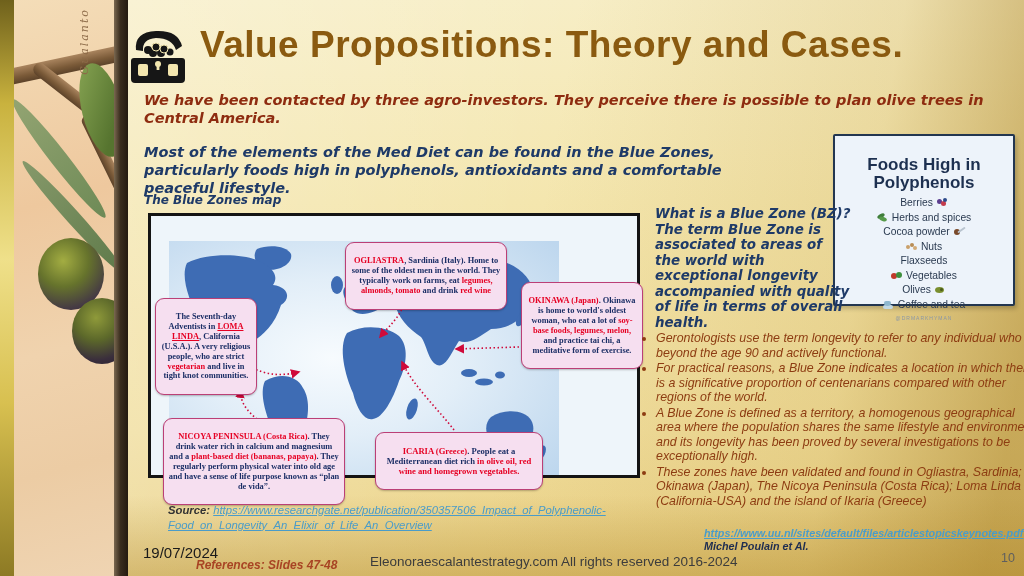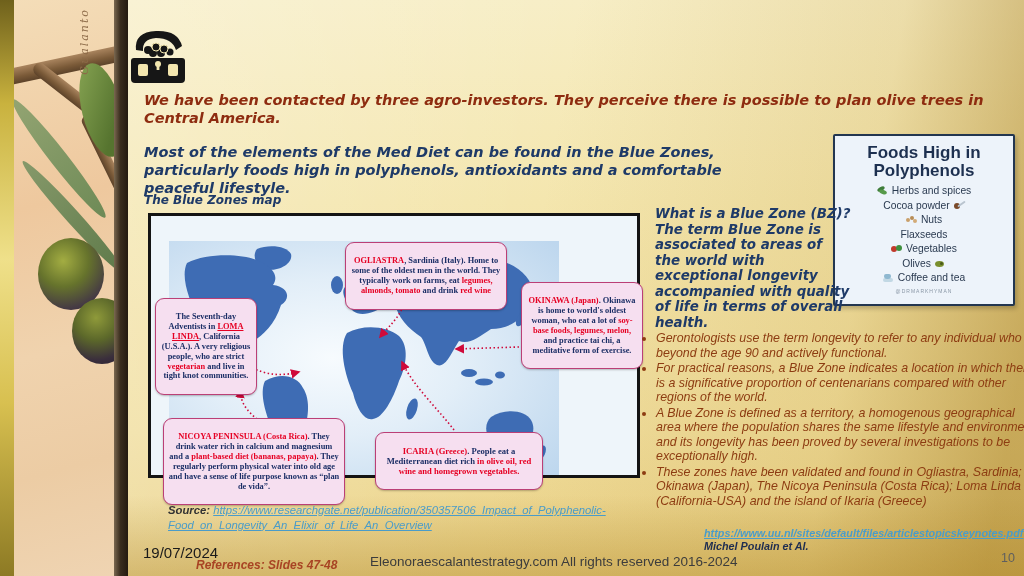--- a/index.html
+++ b/index.html
@@ -54,21 +54,21 @@
     font-size:8.4px;line-height:1.18;box-shadow:0 1px 2px rgba(0,0,0,.25);}
   .seg-n{color:#1c2f66;} .seg-r{color:#e60023;} .seg-ru{color:#e60023;text-decoration:underline;}
   .co-loma{left:4px;top:82px;width:92px;}
   .co-ogliastra{left:194px;top:26px;width:152px;}
   .co-okinawa{left:370px;top:66px;width:112px;}
   .co-nicoya{left:12px;top:202px;width:172px;}
   .co-icaria{left:224px;top:216px;width:158px;font-size:8.6px;}
   
   .foods-card{position:absolute;left:705px;top:134px;width:178px;height:168px;background:#edf3fa;
     border:2px solid #233650;border-radius:2px;box-shadow:2px 3px 4px rgba(0,0,0,.2);}
-  .foods-title{margin-top:8px;text-align:center;font-size:17px;font-weight:bold;color:#1d3050;line-height:1.05;}
+  .foods-title{margin-top:20px;text-align:center;font-size:17px;font-weight:bold;color:#1d3050;line-height:1.05;}
   .food-row{display:flex;align-items:center;justify-content:center;gap:4px;font-size:10.3px;
     color:#2a3a50;height:14.5px;}
   .foods-list{margin-top:4px;}
   .ficon{display:inline-block;width:11px;height:9px;position:relative;}
   .ficon i{position:absolute;border-radius:50%;}
   .berries i:nth-child(1){width:5px;height:5px;background:#5b3d8f;left:0;top:1px;}
   .berries i:nth-child(2){width:5px;height:5px;background:#c23a4c;left:4px;top:3px;}
   .berries i:nth-child(3){width:4px;height:4px;background:#2c4a8a;left:6px;top:0;}
   .herbs i:nth-child(1){width:8px;height:4px;background:#3f7d3a;left:0;top:1px;transform:rotate(-30deg);}
   .herbs i:nth-child(2){width:8px;height:4px;background:#579a4a;left:2px;top:4px;transform:rotate(20deg);}
@@ -133,20 +133,21 @@
     <g stroke="#f3e6ae" stroke-width="1">
         <circle cx="30" cy="21" r="4" fill="none"></circle>
         <circle cx="38" cy="23" r="4" fill="none"></circle>
       </g>
     <path d="M8 32 h48 a3 3 0 0 1 3 3 v18 a4 4 0 0 1 -4 4 h-46 a4 4 0 0 1 -4 -4 v-18 a3 3 0 0 1 3 -3 Z" fill="#161616"></path>
     <rect x="12" y="38" width="10" height="12" rx="2" fill="#f3e6ae"></rect>
     <rect x="42" y="38" width="10" height="12" rx="2" fill="#f3e6ae"></rect>
     <circle cx="32" cy="38" r="3" fill="#f3e6ae"></circle>
       <rect x="30.6" y="38" width="2.8" height="6" fill="#f3e6ae"></rect>
   </svg>
+  <div class="page-title">Value Propositions: Theory and Cases.</div>
 
   <div class="para intro">We have been contacted by three agro-investors. They perceive there is possible to plan olive trees in Central America.</div>
   <div class="para meddiet">Most of the elements of the Med Diet can be found in the Blue Zones, particularly foods high in polyphenols, antioxidants and a comfortable peaceful lifestyle.</div>
   <div class="para maplabel">The Blue Zones map</div>
 
   <div class="map-box">
     <svg class="world" width="486" height="259" viewBox="0 0 486 259">
       <defs>
         <radialGradient id="ocean" cx="0.42" cy="0.5" r="0.75">
           <stop offset="0%" stop-color="#f7fbfe"></stop>
@@ -193,20 +194,28 @@
     <div class="callout co-icaria"><span class="seg-r">ICARIA (Greece)</span><span class="seg-n">. People eat a Mediterranean diet rich </span><span class="seg-r">in olive oil, red wine and homegrown vegetables.</span></div>
   </div>
 
   <div class="foods-card">
     <div class="foods-title">
       <div>Foods High in</div>
       <div>Polyphenols</div>
     </div>
     <div class="foods-list">
       <div class="food-row">
+        <span>Berries</span>
+        <span class="ficon berries">
+            <i></i>
+            <i></i>
+            <i></i>
+          </span>
+      </div>
+      <div class="food-row">
         <span class="ficon herbs">
             <i></i>
             <i></i>
           </span>
         <span>Herbs and spices</span>
       </div>
       <div class="food-row">
         <span>Cocoa powder</span>
         <span class="ficon cocoa">
             <i></i>

